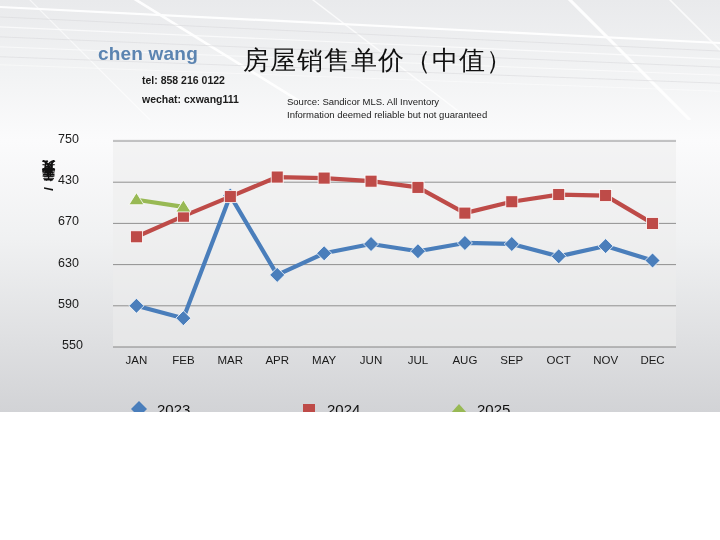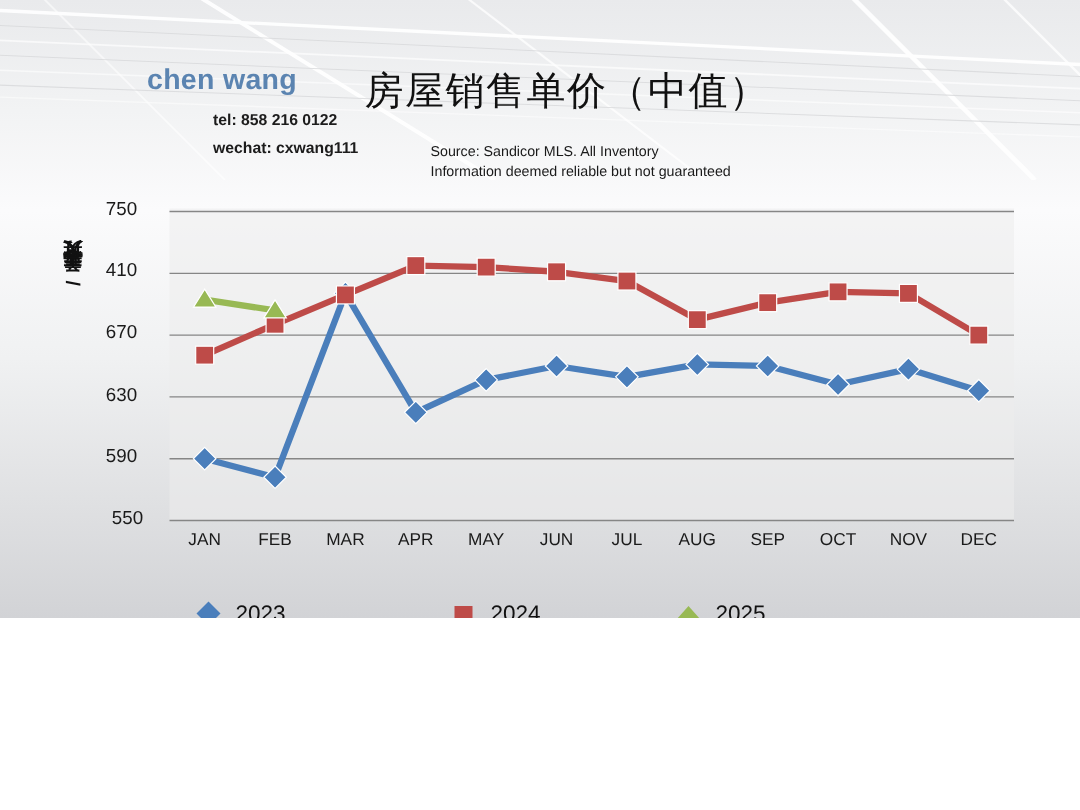--- a/index.html
+++ b/index.html
@@ -96,21 +96,21 @@
     font-size: 13px;
     font-weight: bold;
     color: #111;
     writing-mode: vertical-rl;
     transform: rotate(180deg);
     letter-spacing: 1px;
   }
   .ytick {
     position: absolute;
     width: 46px;
-    text-align: center;
+    text-align: left;
     font-size: 12.5px;
     color: #1a1a1a;
   }
   .xtick {
     position: absolute;
     text-align: center;
     font-size: 11.5px;
     color: #1a1a1a;
     width: 50px;
   }
@@ -175,21 +175,21 @@
 
   <div class="source">
     <div>Source: Sandicor MLS. All Inventory</div>
     <div>Information deemed reliable but not guaranteed</div>
   </div>
 
   <div class="plot-wrap">
     <div class="yaxis-title">美元/平方英尺</div>
     <div id="ytick-layer">
         <div class="ytick" style="left: 58px; top: 132px;">750</div>
-        <div class="ytick" style="left: 58px; top: 173.2px;">410</div>
+        <div class="ytick" style="left: 58px; top: 173.2px;">430</div>
         <div class="ytick" style="left: 58px; top: 214.4px;">670</div>
         <div class="ytick" style="left: 58px; top: 255.6px;">630</div>
         <div class="ytick" style="left: 58px; top: 296.8px;">590</div>
         <div class="ytick" style="left: 62px; top: 338px;">550</div>
       </div>
     <div id="xtick-layer">
         <div class="xtick" style="left: 111.458px; top: 354px;">JAN</div>
         <div class="xtick" style="left: 158.375px; top: 354px;">FEB</div>
         <div class="xtick" style="left: 205.292px; top: 354px;">MAR</div>
         <div class="xtick" style="left: 252.208px; top: 354px;">APR</div>

